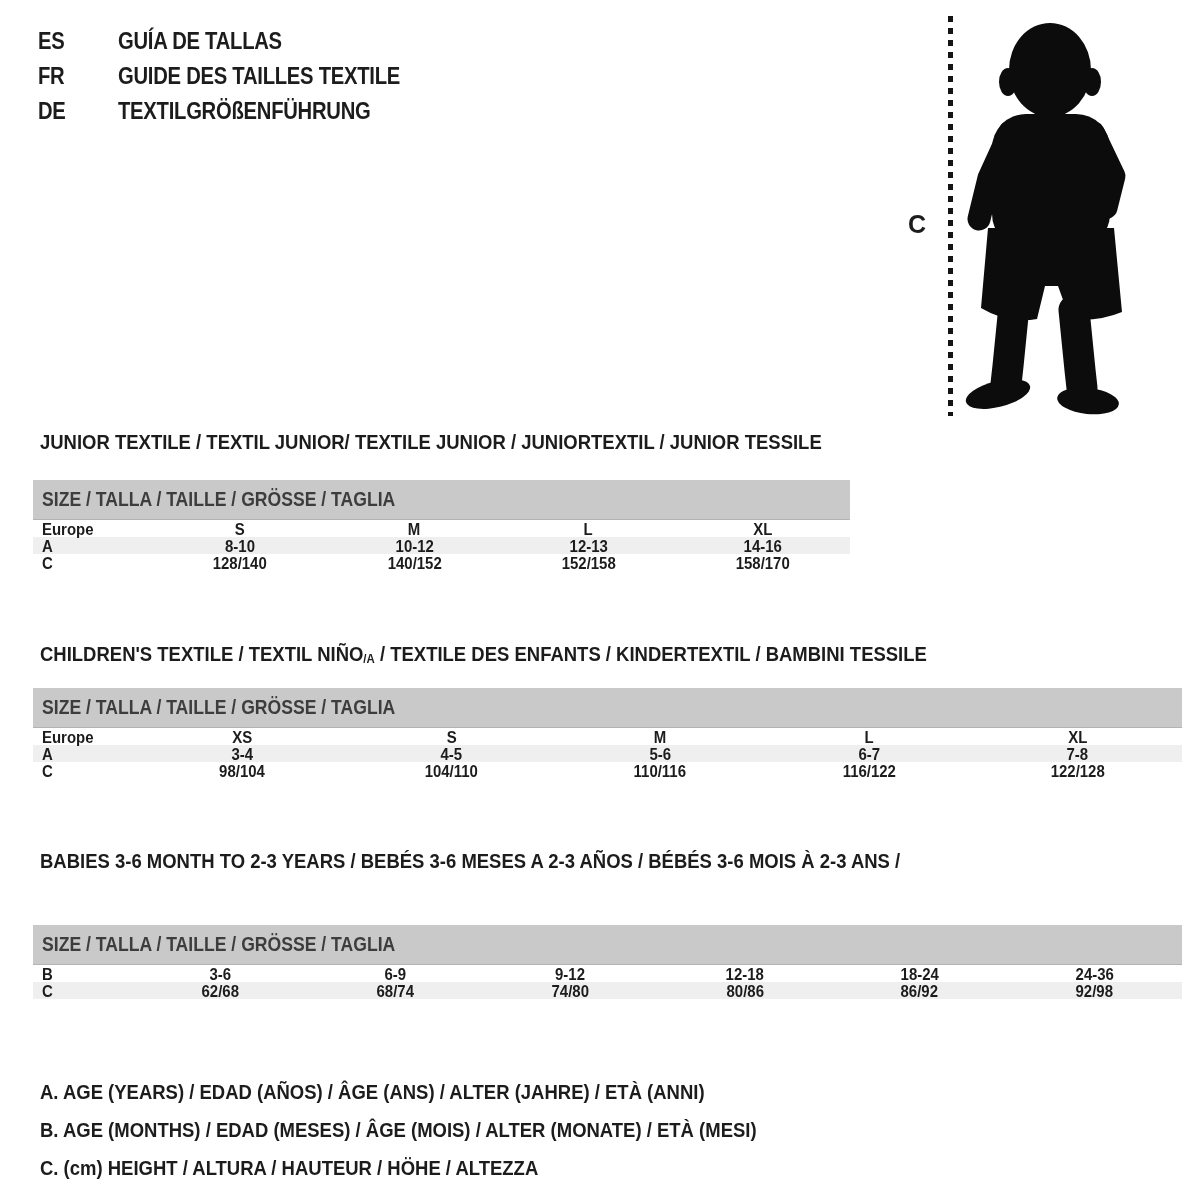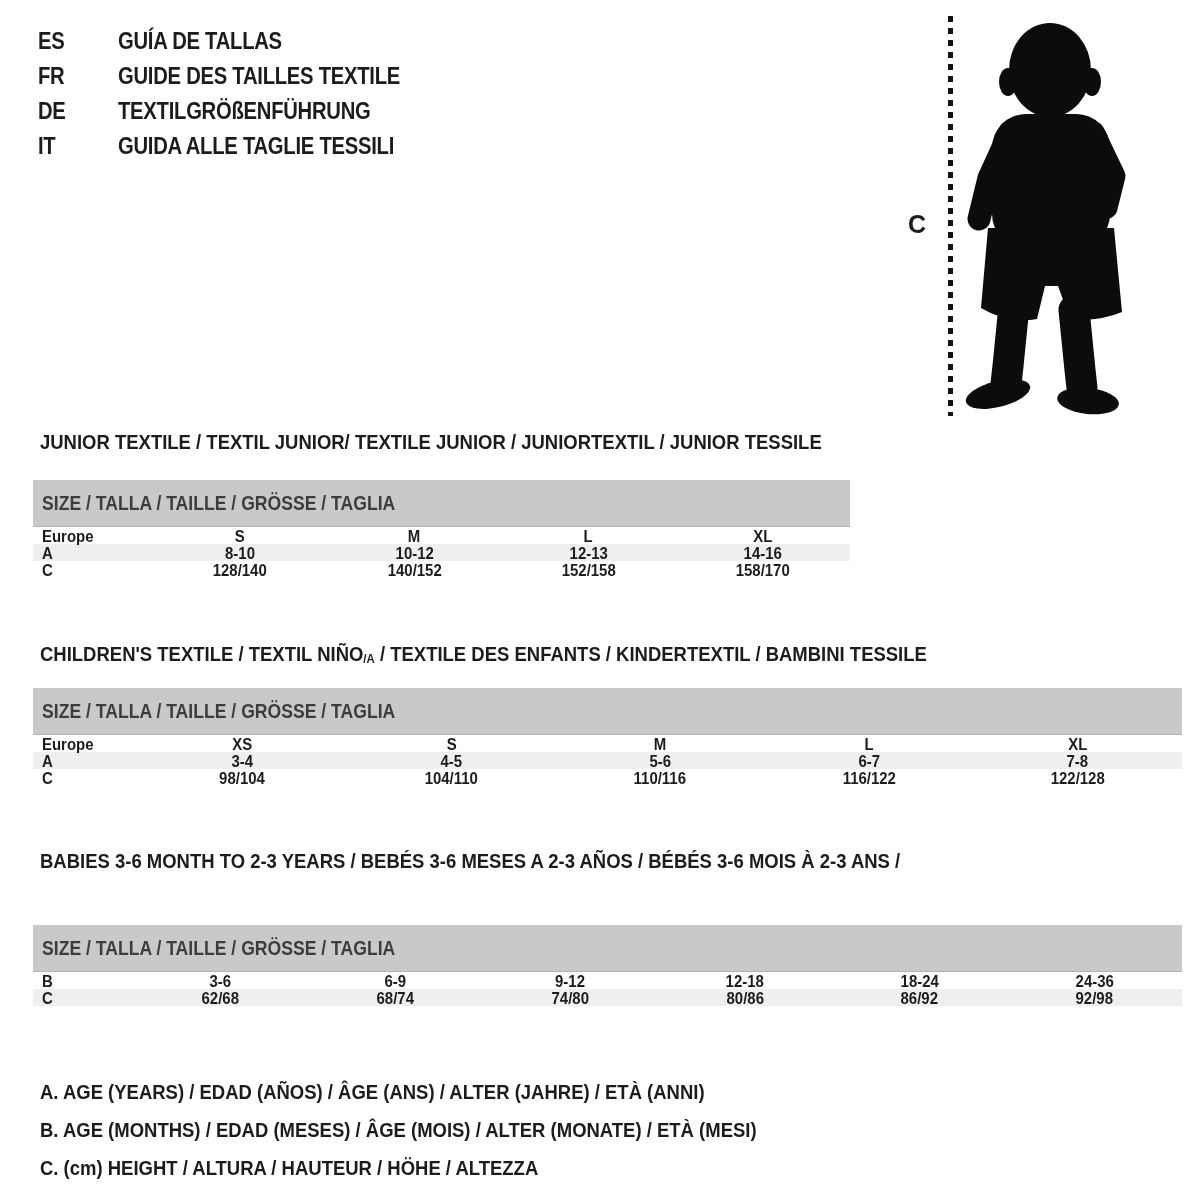--- a/index.html
+++ b/index.html
@@ -27,21 +27,21 @@
   .silhouette { position:absolute; left:958px; top:18px; width:186px; height:400px; }
 
   
   .sec-title { position:absolute; left:40px; font-size:21px; height:26px; }
   .title-sub { font-size:13px; vertical-align:-2px; }
   .babies-title { position:absolute; left:40px; top:843px; font-size:21px; line-height:35px; }
 
   
   .size-table { position:absolute; left:33px; }
   .size-bar {
-    height:47px; background:#c9c9c9; border-bottom:1px solid #b3b3b3;
+    height:40px; background:#c9c9c9; border-bottom:1px solid #b3b3b3;
     display:flex; align-items:center; padding-left:9px;
     font-size:20px; color:#3d3d3d;
   }
   .t-row { display:grid; height:17px; align-items:center; font-size:17px; }
   .t-row.alt { background:#efefef; }
   .row-label { padding-left:9px; text-align:left; }
   .cellv { text-align:center; }
   .jr-grid { grid-template-columns:120px repeat(4,1fr); }
   .ch-grid { grid-template-columns:105px repeat(5,1fr); }
   .bb-grid { grid-template-columns:100px repeat(6,1fr); }
@@ -59,24 +59,20 @@
     <span class="cond">GUÍA DE TALLAS</span>
   </div>
   <div class="lang-row">
     <span class="lang-code"><span class="cond">FR</span></span>
     <span class="cond">GUIDE DES TAILLES TEXTILE</span>
   </div>
   <div class="lang-row">
     <span class="lang-code"><span class="cond">DE</span></span>
     <span class="cond">TEXTILGRÖßENFÜHRUNG</span>
   </div>
-  <div class="lang-row">
-    <span class="lang-code"><span class="cond">IT</span></span>
-    <span class="cond">GUIDA ALLE TAGLIE TESSILI</span>
-  </div>
 </div>
 
 <div class="measure-line"></div>
 <div class="measure-label">C</div>
 <svg class="silhouette" viewBox="0 0 186 400">
   <g fill="#0c0c0c" stroke="none">
 
     <ellipse cx="92" cy="52" rx="41" ry="47"></ellipse>
     <ellipse cx="50" cy="64" rx="9" ry="14"></ellipse>
     <ellipse cx="134" cy="64" rx="9" ry="14"></ellipse>

